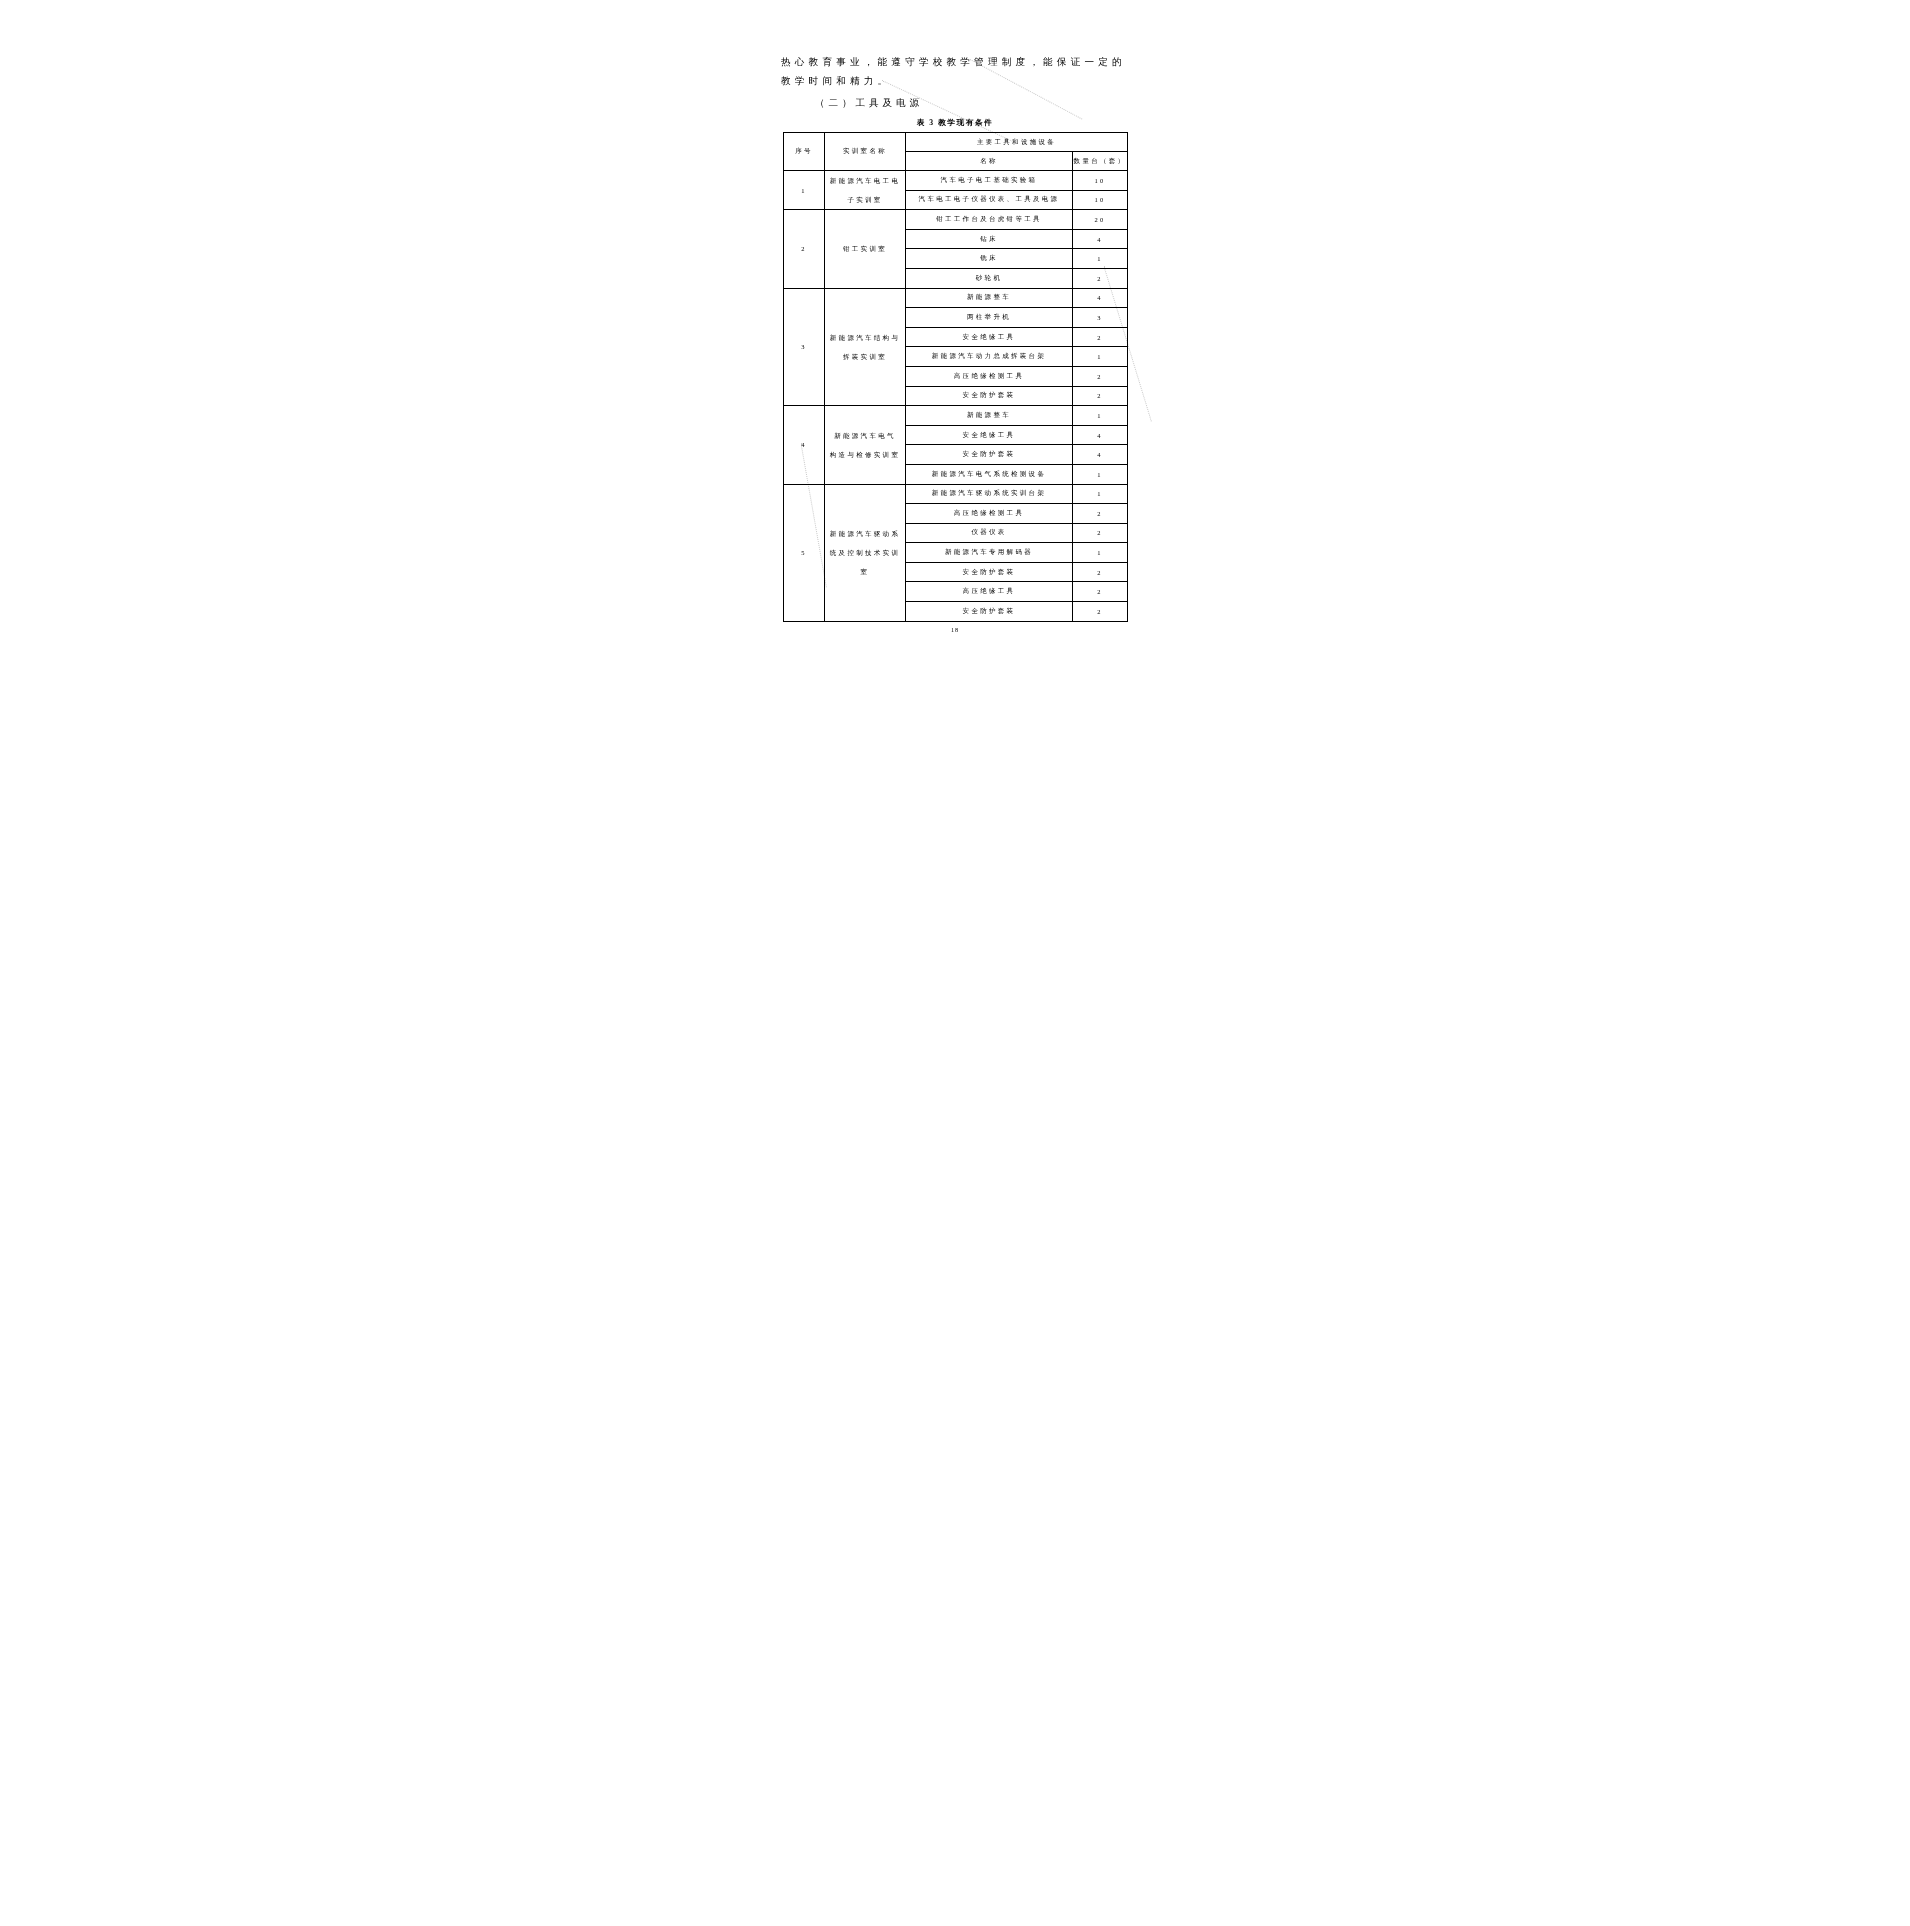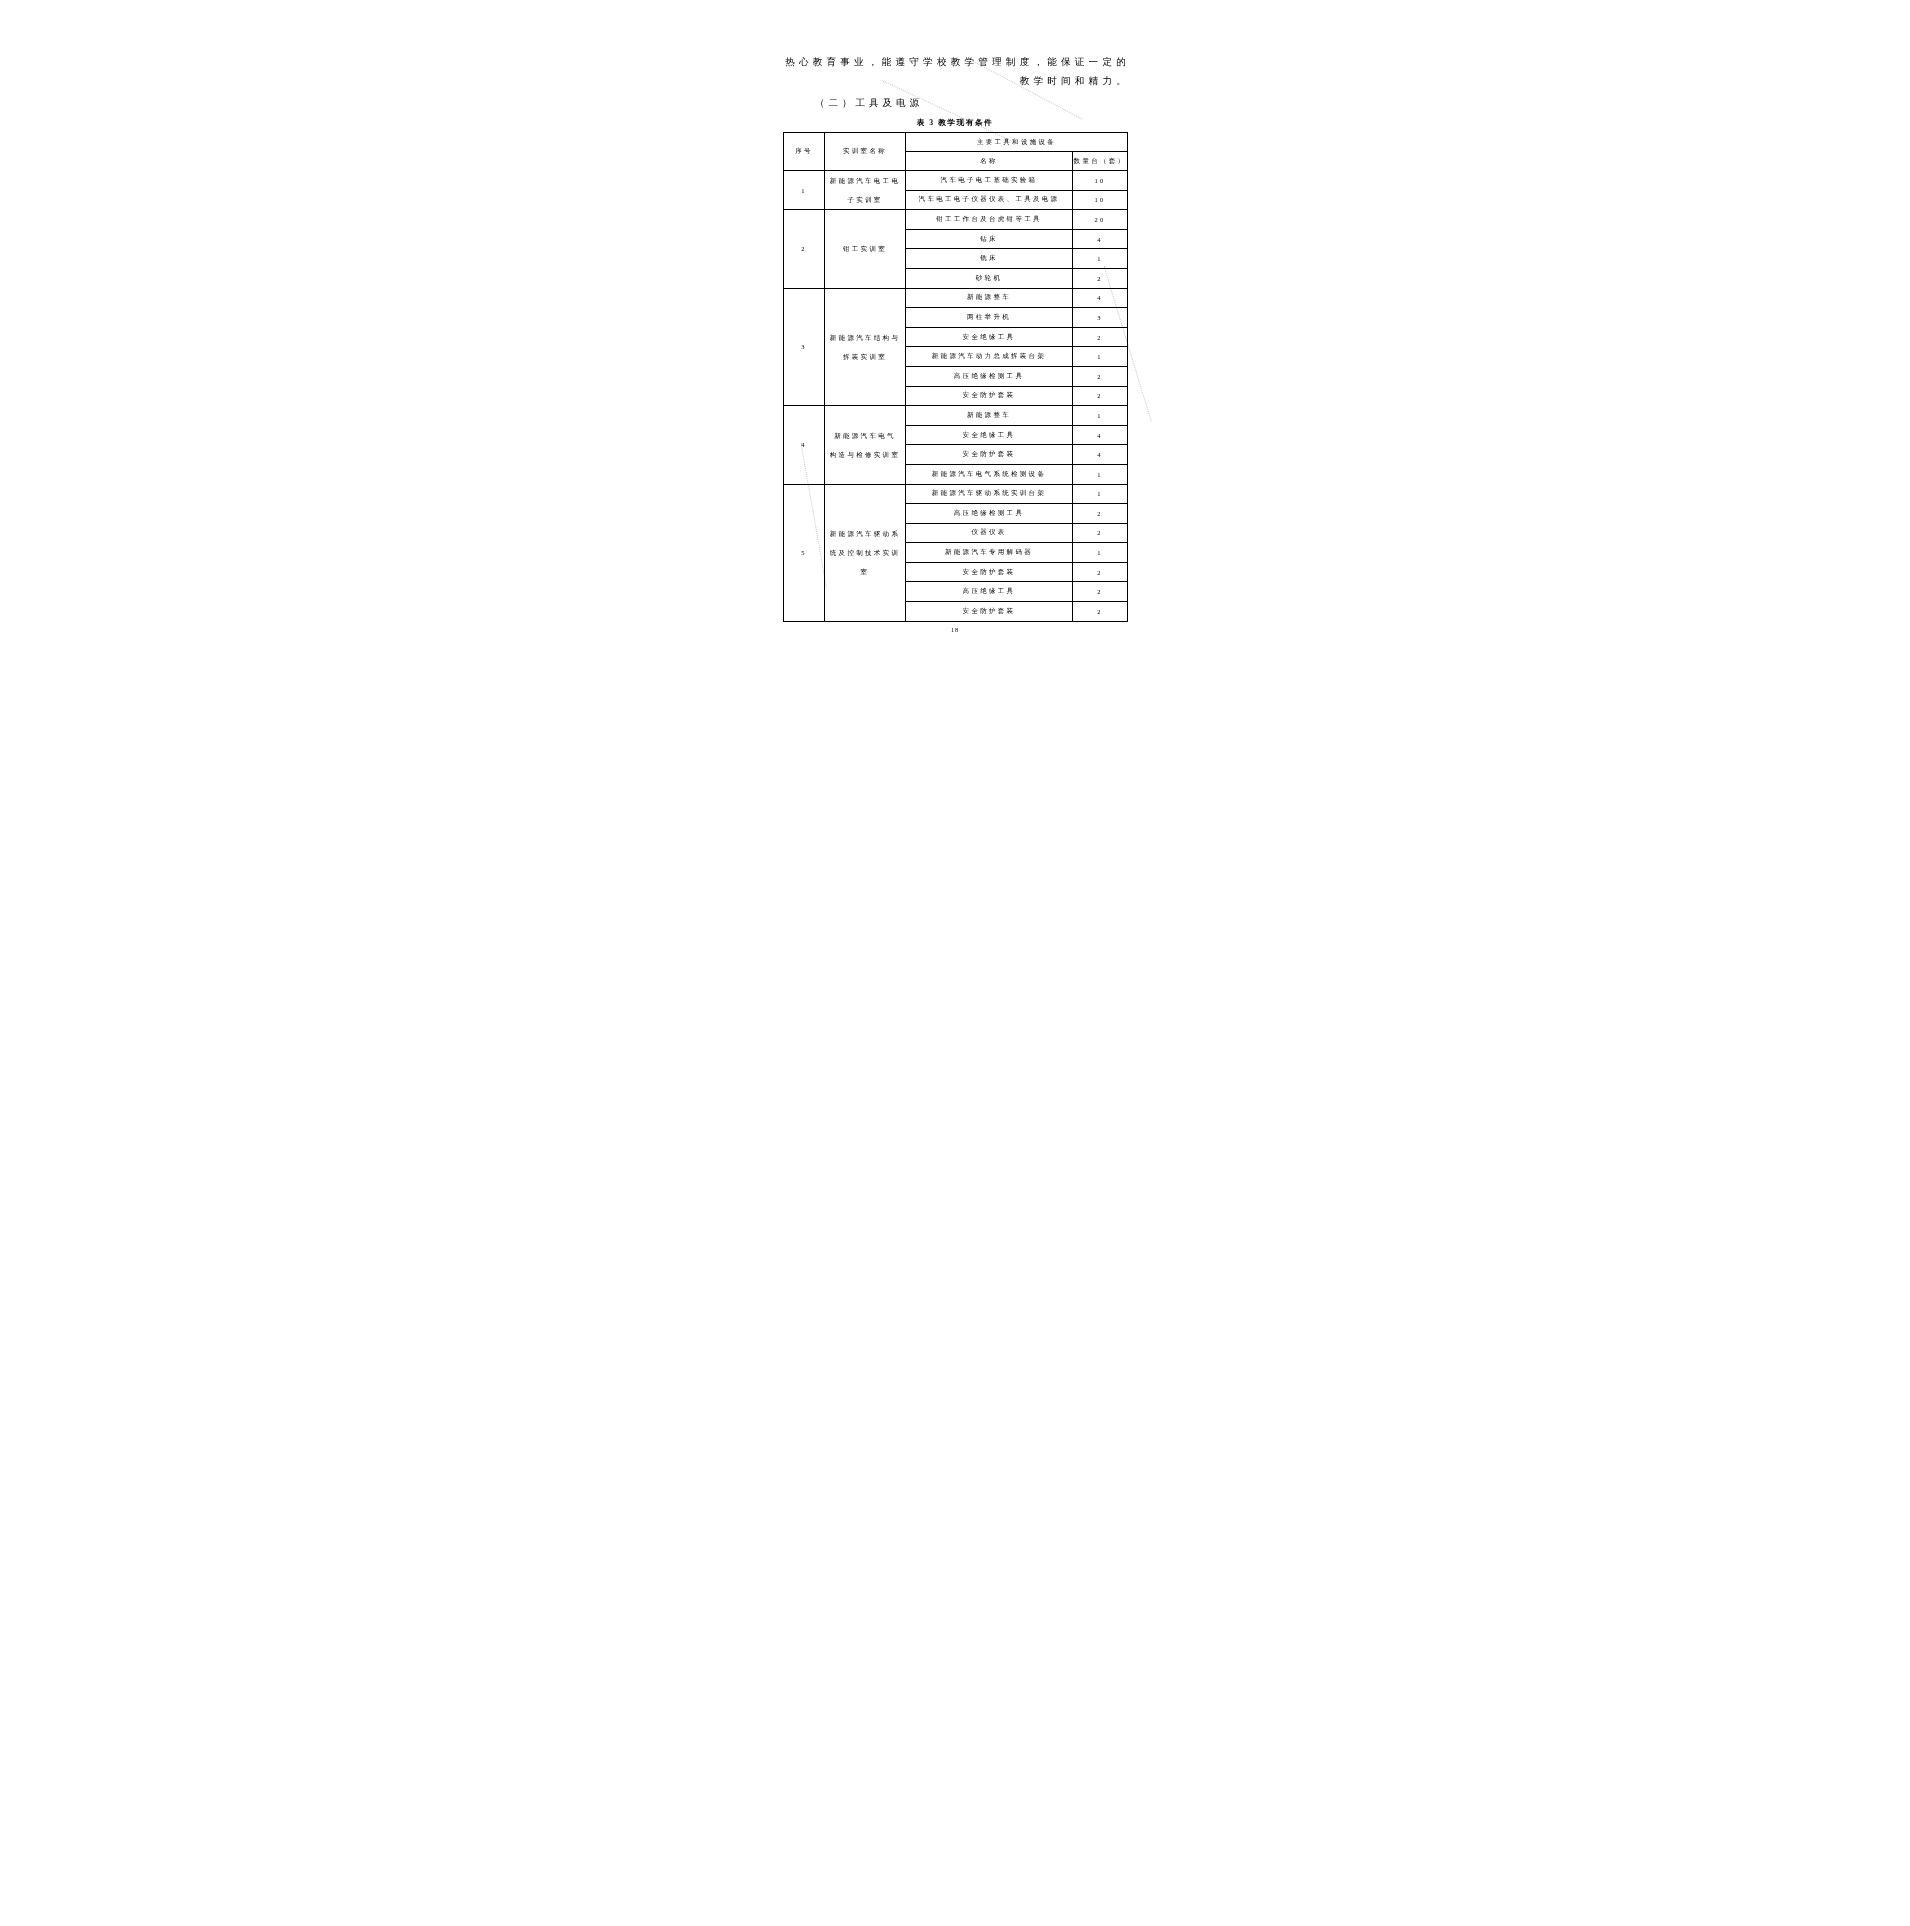--- a/index.html
+++ b/index.html
@@ -33,21 +33,21 @@
     position: absolute;
     border-top: 0.4px dotted #9e9e9e;
     opacity: 0.55;
     transform-origin: left center;
     pointer-events: none;
   }
   .para {
     position: absolute;
     left: 65px; top: 52px; width: 349px;
     font-size: 9.6px; line-height: 19px; letter-spacing: 4.2px;
-    text-align: right;
+    text-align: left;
   }
   .heading {
     position: absolute;
     left: 99px; top: 97px;
     font-size: 9.6px; line-height: 11.6px; letter-spacing: 3.9px;
     white-space: nowrap;
   }
   .table-title {
     position: absolute;
     left: 67px; top: 118px; width: 344px;

